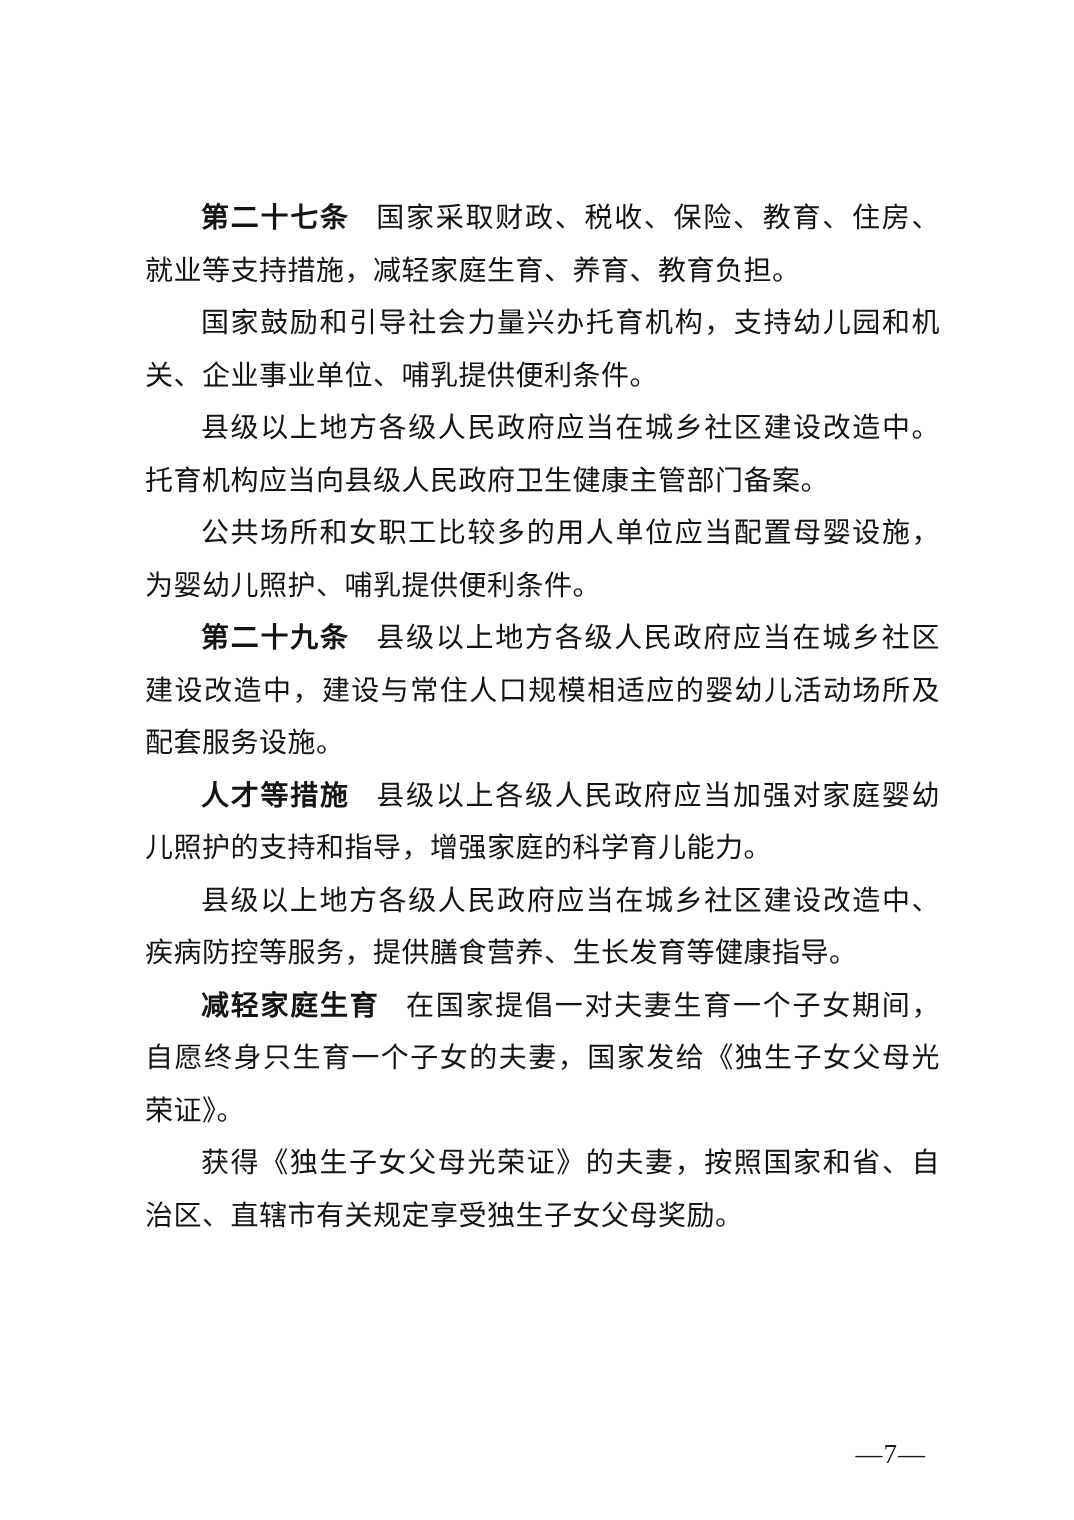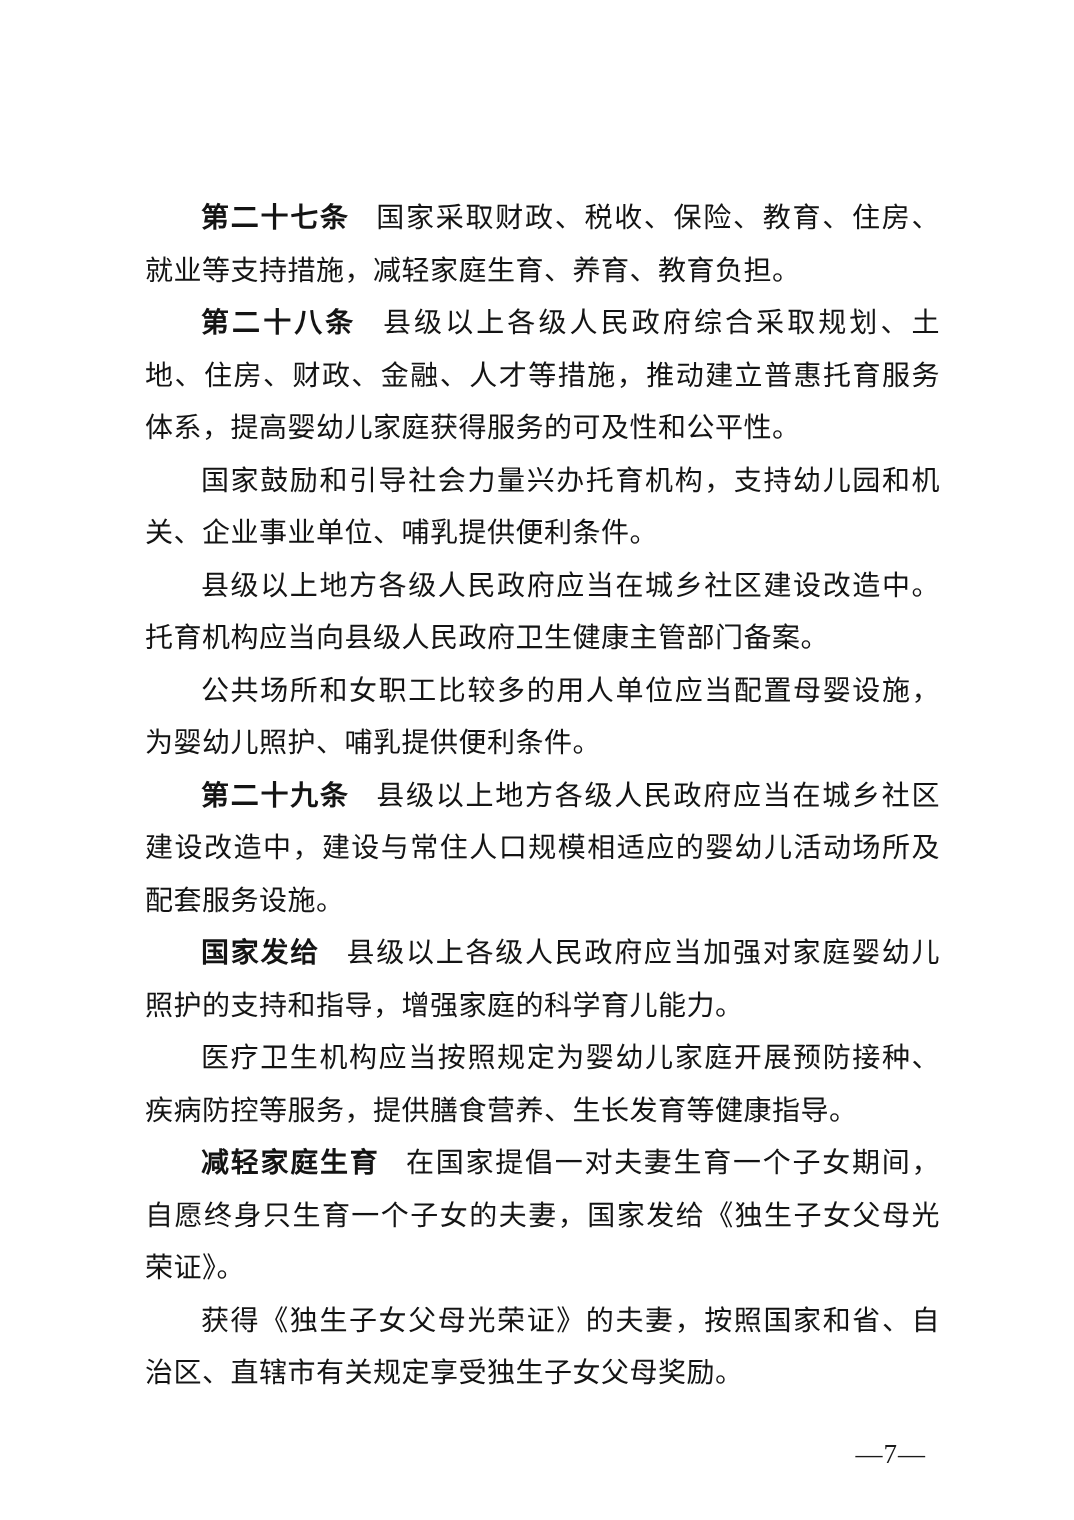--- a/index.html
+++ b/index.html
@@ -52,33 +52,32 @@
   }
 </style>
 </head>
 <body>
 
 <div class="page">
   <div class="content">
 
     <p class="para"><span class="para-label">第二十七条</span><span>国家采取财政、税收、保险、教育、住房、就业等支持措施，减轻家庭生育、养育、教育负担。</span></p>
 
-    <p class="para"><span class="para-label">第二十八条</span><span>县级以上各级人民政府综合采取规划、土地、住房、财政、金融、人才等措施，推动建立普惠托育服务体系，提高婴幼儿家庭获得服务的可及性和公平性。</span></p>
 
     <p class="para"><span>国家鼓励和引导社会力量兴办托育机构，支持幼儿园和机关、企业事业单位、哺乳提供便利条件。</span></p>
 
     <p class="para"><span>县级以上地方各级人民政府应当在城乡社区建设改造中。托育机构应当向县级人民政府卫生健康主管部门备案。</span></p>
 
     <p class="para"><span>公共场所和女职工比较多的用人单位应当配置母婴设施，为婴幼儿照护、哺乳提供便利条件。</span></p>
 
     <p class="para"><span class="para-label">第二十九条</span><span>县级以上地方各级人民政府应当在城乡社区建设改造中，建设与常住人口规模相适应的婴幼儿活动场所及配套服务设施。</span></p>
 
-    <p class="para"><span class="para-label">国家发给</span><span>县级以上各级人民政府应当加强对家庭婴幼儿照护的支持和指导，增强家庭的科学育儿能力。</span></p>
+    <p class="para"><span class="para-label">人才等措施</span><span>县级以上各级人民政府应当加强对家庭婴幼儿照护的支持和指导，增强家庭的科学育儿能力。</span></p>
 
-    <p class="para"><span>医疗卫生机构应当按照规定为婴幼儿家庭开展预防接种、疾病防控等服务，提供膳食营养、生长发育等健康指导。</span></p>
+    <p class="para"><span>县级以上地方各级人民政府应当在城乡社区建设改造中、疾病防控等服务，提供膳食营养、生长发育等健康指导。</span></p>
 
     <p class="para"><span class="para-label">减轻家庭生育</span><span>在国家提倡一对夫妻生育一个子女期间，自愿终身只生育一个子女的夫妻，国家发给《独生子女父母光荣证》。</span></p>
 
     <p class="para"><span>获得《独生子女父母光荣证》的夫妻，按照国家和省、自治区、直辖市有关规定享受独生子女父母奖励。</span></p>
 
   </div>
 
   <div class="page-number">—7—</div>
 </div>
 

